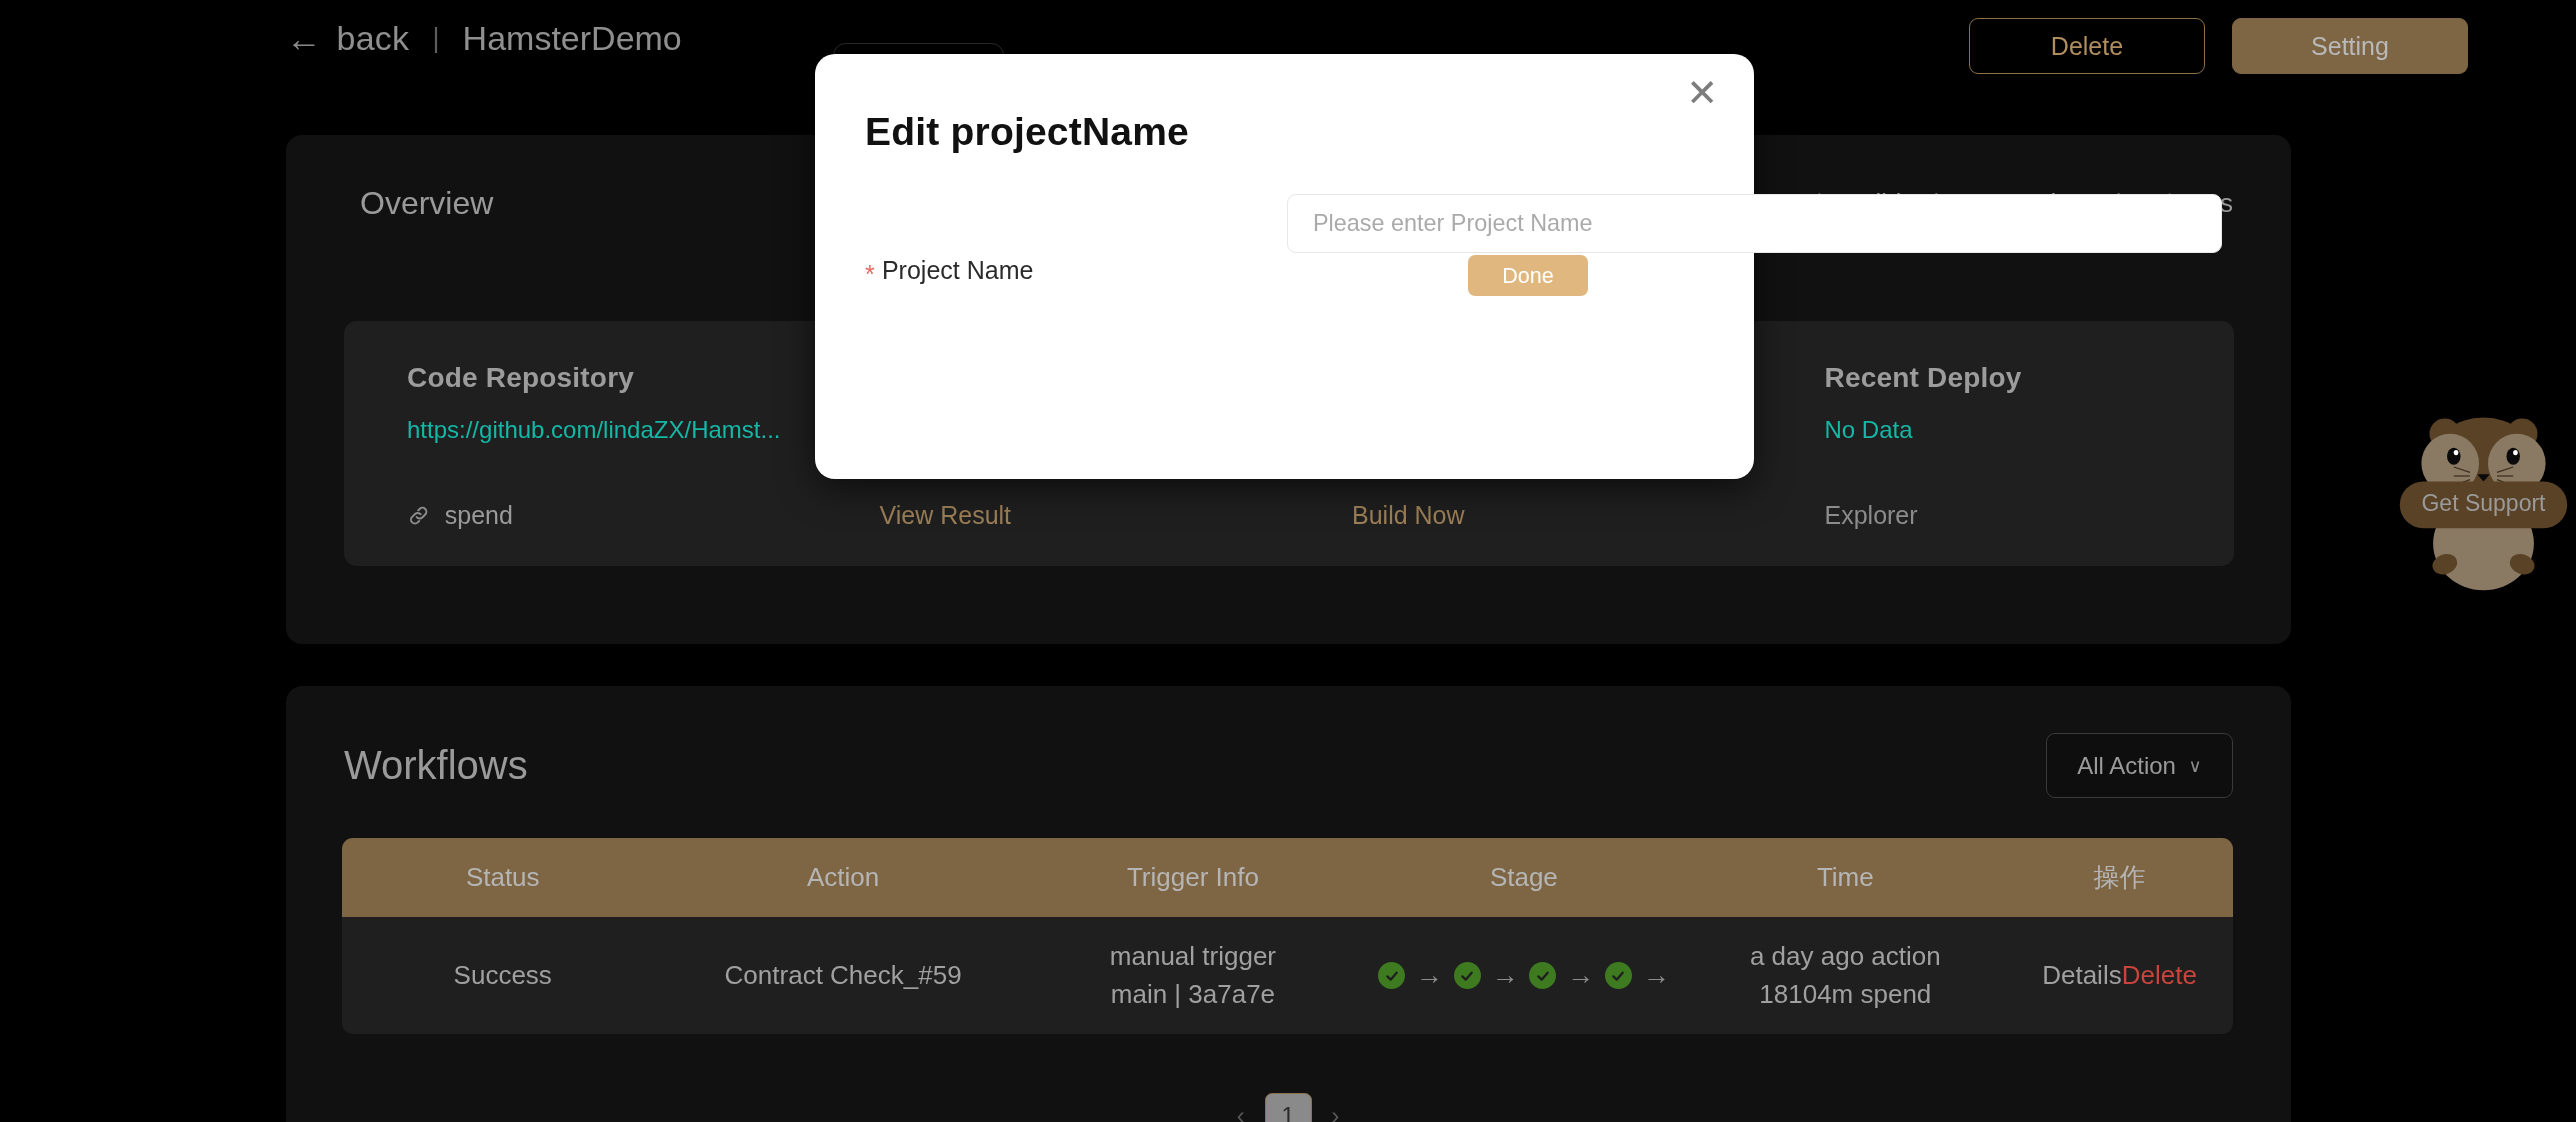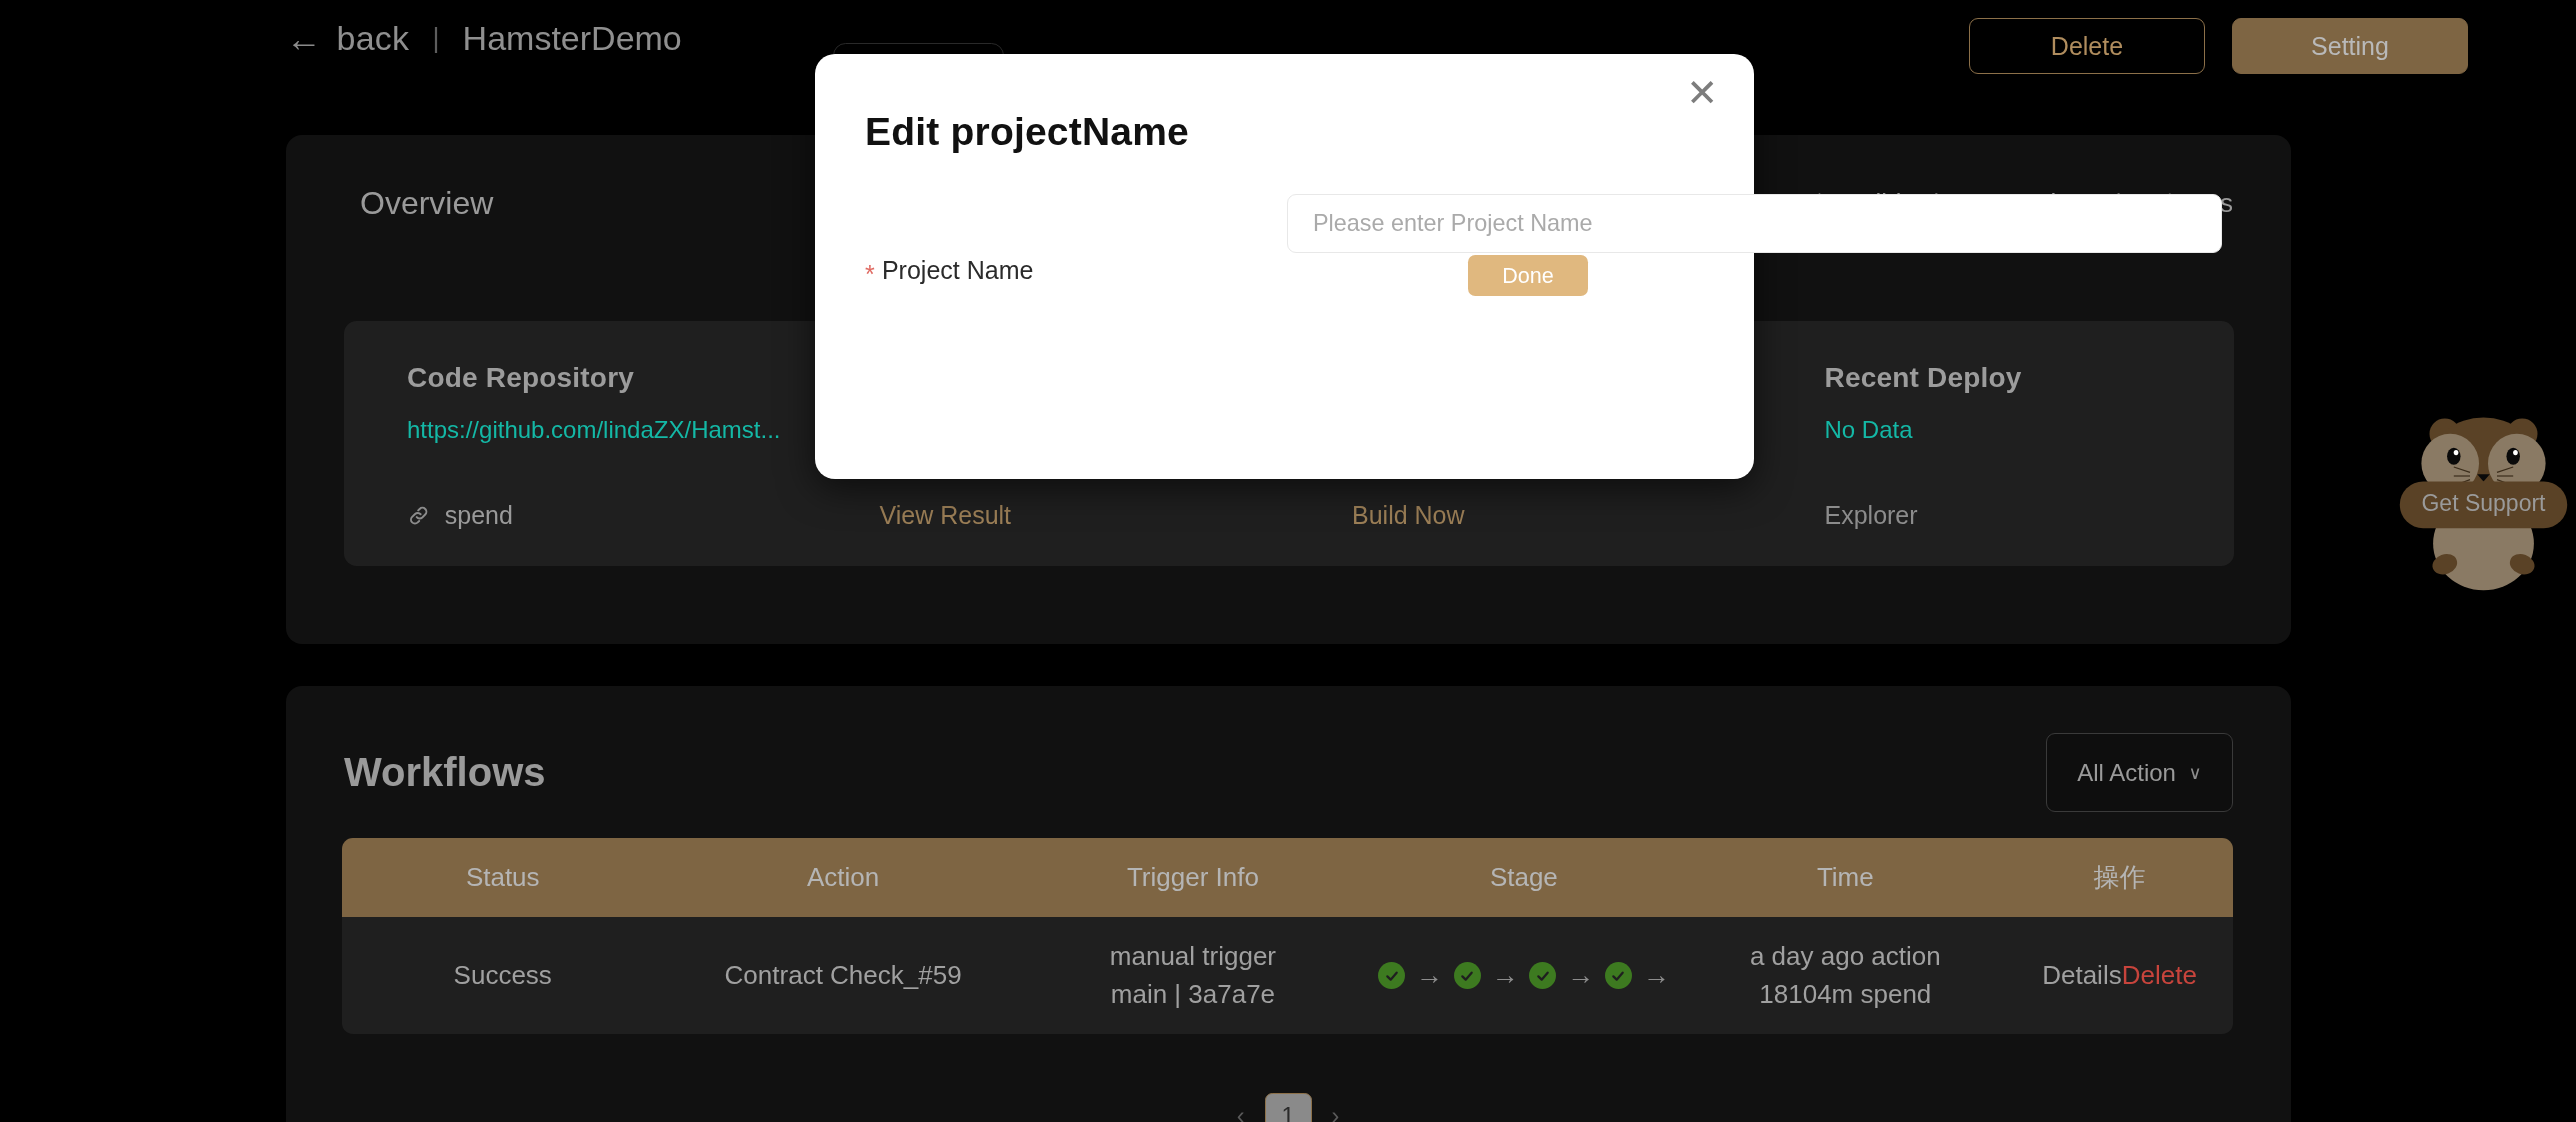--- a/index.html
+++ b/index.html
@@ -76,23 +76,23 @@
   .branch { color: #9a9a9a; }
 
   
   .wf-card {
     position: absolute; left: 286px; top: 686px; width: 2005px; height: 468px;
   }
   .wf-head {
     display: flex; align-items: center; justify-content: space-between;
     padding: 47px 58px 0 58px;
   }
-  .wf-title { font-size: 40px; color: #9a9a9a; font-weight: bold; }
+  .wf-title { font-size: 40px; color: #9a9a9a; font-weight: normal; }
   .select {
-    width: 187px; height: 79px; border: 0.9px solid #3a3a3a; border-radius: 9px;
+    width: 187px; height: 65px; border: 0.9px solid #3a3a3a; border-radius: 9px;
     background: #0e0e0e; color: #9a9a9a; font-size: 24px;
     display: flex; align-items: center; justify-content: center; gap: 12.6px;
     cursor: pointer;
   }
   .chev { font-size: 18px; color: #8d8d8d; }
 
   table.wf {
     position: absolute; left: 342px; top: 838px;
     width: 1891px; border-collapse: collapse; table-layout: fixed;
   }

